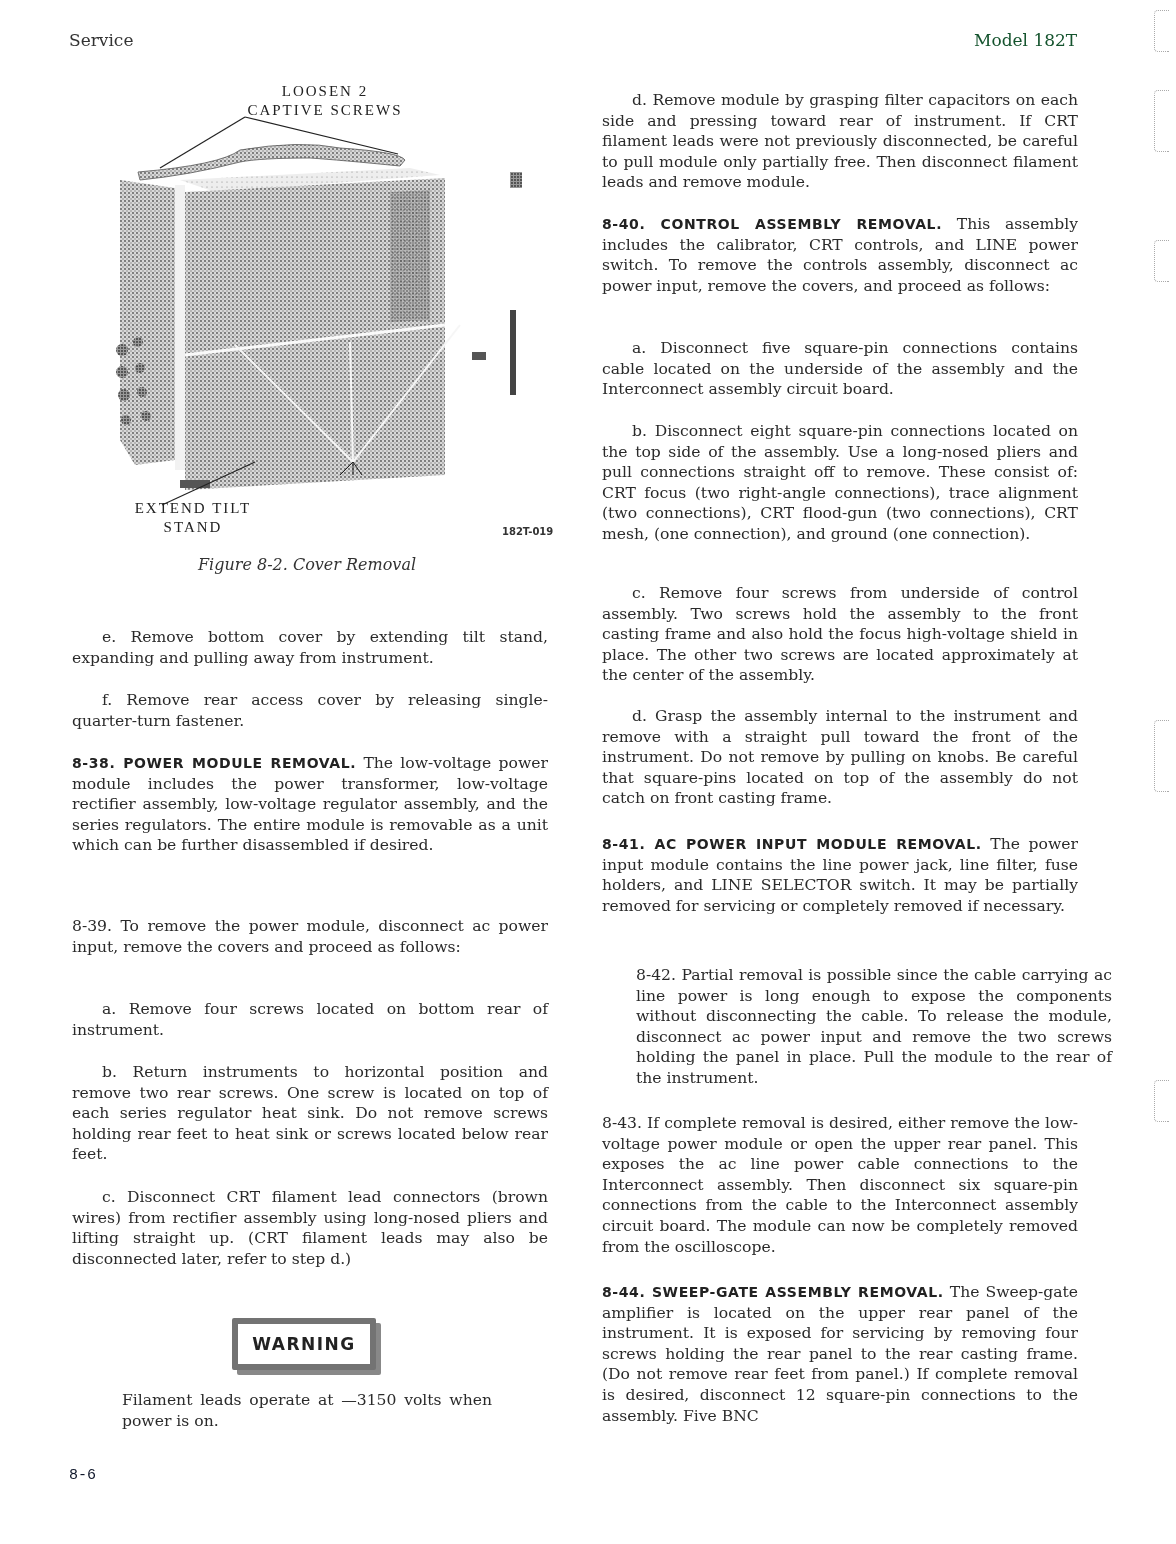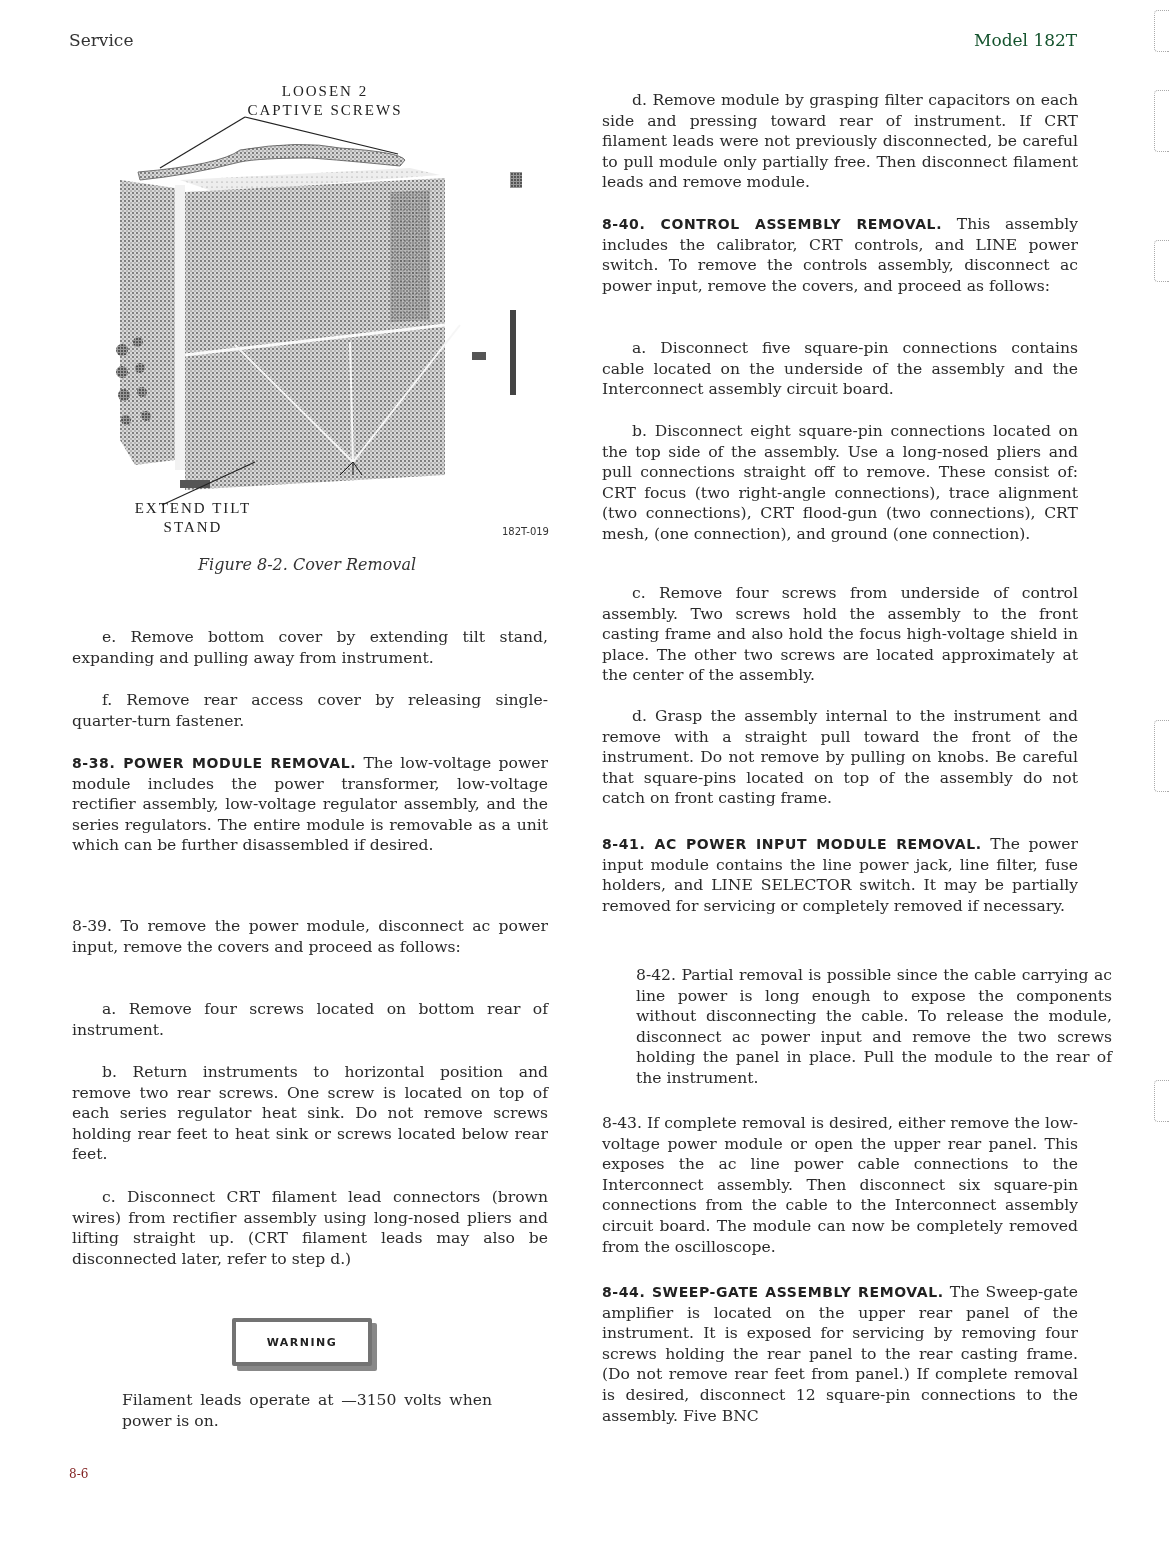--- a/index.html
+++ b/index.html
@@ -3,41 +3,41 @@
 <meta charset="utf-8">
 <style>
   html, body { margin: 0; padding: 0; background: #ffffff; }
   body {
     width: 1176px; height: 1544px; position: relative; overflow: hidden;
     font-family: "DejaVu Serif", "Liberation Serif", serif;
     color: #2a2a2a;
   }
   .page-header-left { position: absolute; left: 69px; top: 30px; font-size: 17px; color: #333; }
   .page-header-right { position: absolute; left: 974px; top: 30px; font-size: 17px; color: #14532d; }
-  .page-number { position: absolute; left: 69px; top: 1467px; font-size: 12px; color: #7f1d1d; }
+  .page-number { position: absolute; left: 69px; top: 1467px; font-size: 15px; color: #0f172a; font-family: Liberation Mono, monospace; }
 
   .margin-marks { position: absolute; left: 1152px; top: 0; width: 22px; height: 1544px; }
   .margin-mark { position: absolute; left: 2px; width: 14px; border: 1px dotted #aaa; border-right: none; border-radius: 4px 0 0 4px; }
 
   
   .figure { position: absolute; left: 100px; top: 80px; width: 460px; height: 460px; }
   .figure svg { position: absolute; left: 0; top: 0; }
   .fig-label { position: absolute; font-family: Liberation Serif, serif; font-size: 15px; letter-spacing: 2px; color: #222; line-height: 19px; white-space: pre; text-align: center; }
-  .fig-code { position: absolute; font-family: "DejaVu Sans", "Liberation Sans", sans-serif; font-size: 10px; font-weight: normal; color: #333; }
+  .fig-code { position: absolute; font-family: "DejaVu Sans", "Liberation Sans", sans-serif; font-size: 10px; font-weight: bold; color: #333; }
   .figure-caption { position: absolute; left: 198px; top: 555px; font-style: italic; font-size: 16px; color: #333; }
   .para { font-size: 15.6px; line-height: 20.6px; text-align: justify; margin: 0; position: absolute; width: 476px; }
   .para.indent { text-indent: 30px; }
   .head { font-family: "DejaVu Sans", "Liberation Sans", sans-serif; font-weight: bold; font-size: 14px; letter-spacing: 0.6px; color: #222; }
 
   .warning-box {
     position: absolute; left: 232px; top: 1318px; width: 132px; height: 40px;
-    border: 4px solid #737373; border-radius: 2px; background: #fff;
+    border: 6px solid #737373; border-radius: 2px; background: #fff;
     box-shadow: 5px 5px 0 #888;
     display: flex; align-items: center; justify-content: center;
-    font-family: "DejaVu Sans", "Liberation Sans", sans-serif; font-weight: bold; font-size: 11px; letter-spacing: 1.5px; color: #222;
+    font-family: "DejaVu Sans", "Liberation Sans", sans-serif; font-weight: bold; font-size: 17px; letter-spacing: 1.5px; color: #222;
   }
   .warning-text { position: absolute; left: 122px; top: 1390px; width: 370px; font-size: 15.6px; line-height: 21px; text-align: justify; }
 </style>
 </head>
 <body>
 
 <div class="page-header-left">Service</div>
 <div class="page-header-right">Model 182T</div>
 
 <div class="margin-marks">

